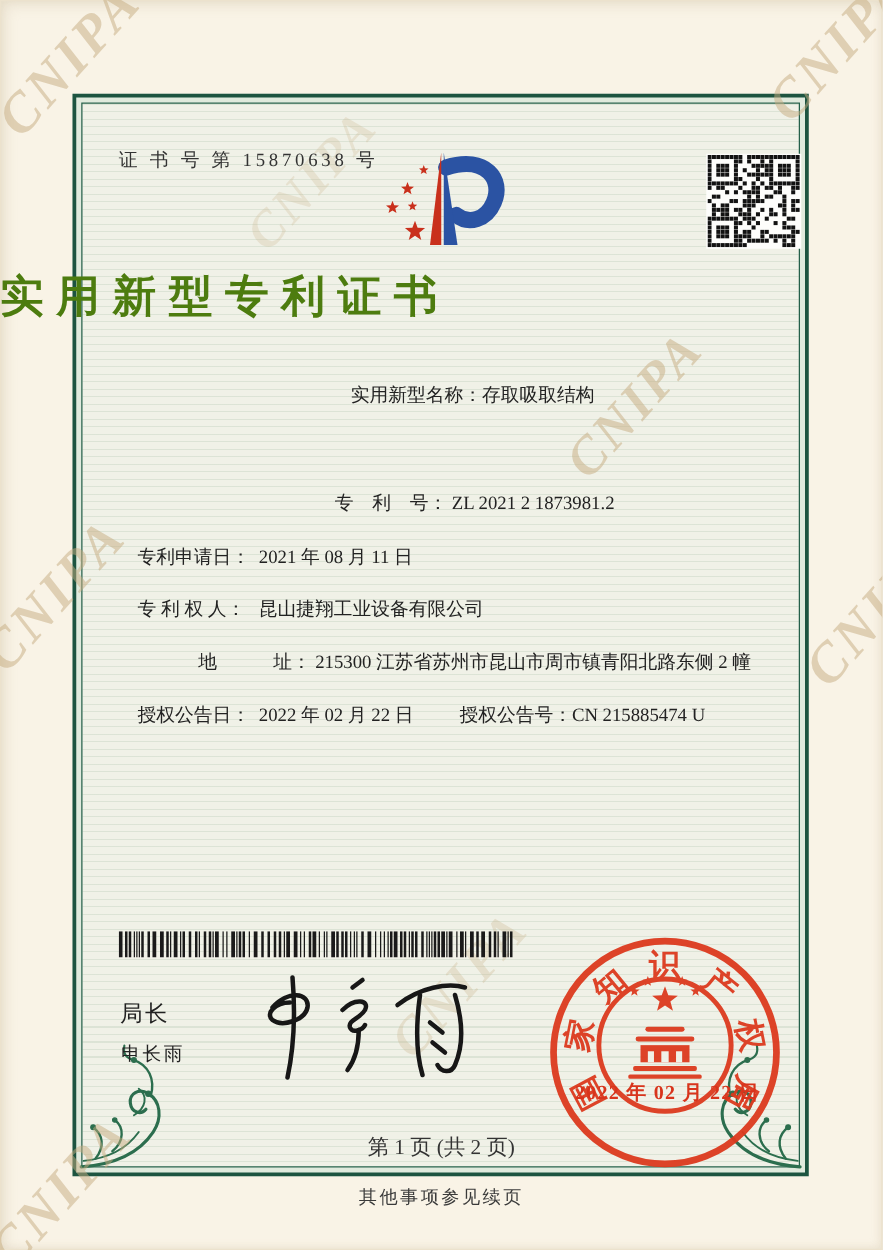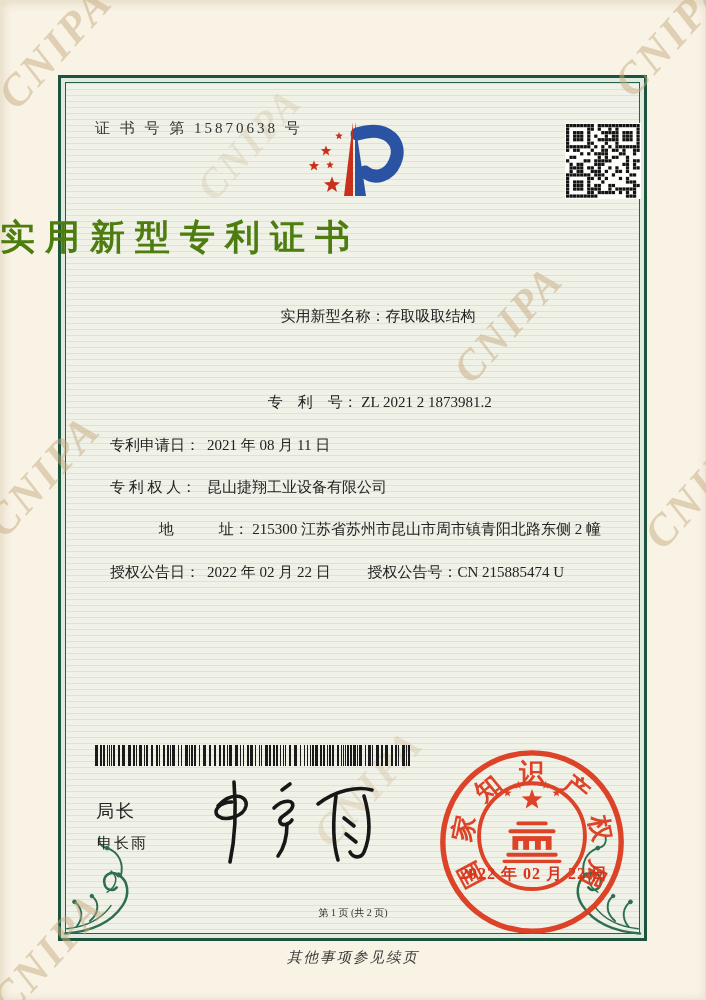--- a/index.html
+++ b/index.html
@@ -47,23 +47,23 @@
   #paragraphs p{margin:0; text-indent:2em;}
   #barcode{left:95px; top:745px;}
   #signer-title{left:96px; top:799px; font-size:18px; letter-spacing:2px; color:#222;}
   #signer-name{left:97px; top:834px; font-size:15px; letter-spacing:2px; color:#222;}
   #signature{left:190px; top:772px; width:210px; height:98px;}
   #seal{left:434px; top:744px; width:196px; height:196px; z-index:5; opacity:.95;}
   .seal-char{font-size:26px; font-weight:700; fill:#dc3a1e; text-anchor:middle;
              dominant-baseline:central; font-family:"Liberation Serif",serif;}
   #seal-date{left:438px; top:864px; width:192px; z-index:6; text-align:center;
              font-size:16px; font-weight:700; color:#d8341c; letter-spacing:1px; white-space:pre;}
-  #page-number{left:0; width:706px; top:906px; text-align:center; font-size:10px; color:#333; white-space:pre;}
+  #page-number{left:0; width:706px; top:906px; text-align:center; font-size:17px; color:#333; white-space:pre;}
   #footer-note{left:0; width:706px; top:948px; text-align:center; font-size:14.5px;
-               font-style:italic; color:#3a3a3a; letter-spacing:2px;}
+               color:#3a3a3a; letter-spacing:2px;}
 </style>
 </head>
 <body>
 
 <div id="page">
 
   <span class="wm" style="left:-18px; top:22px;  font-size:44px;">CNIPA</span>
   <span class="wm" style="left:598px; top:10px;  font-size:44px;">CNIPA</span>
   <span class="wm" style="left:182px; top:120px; font-size:40px; opacity:.45;">CNIPA</span>
   <span class="wm" style="left:438px; top:300px; font-size:42px;">CNIPA</span>

